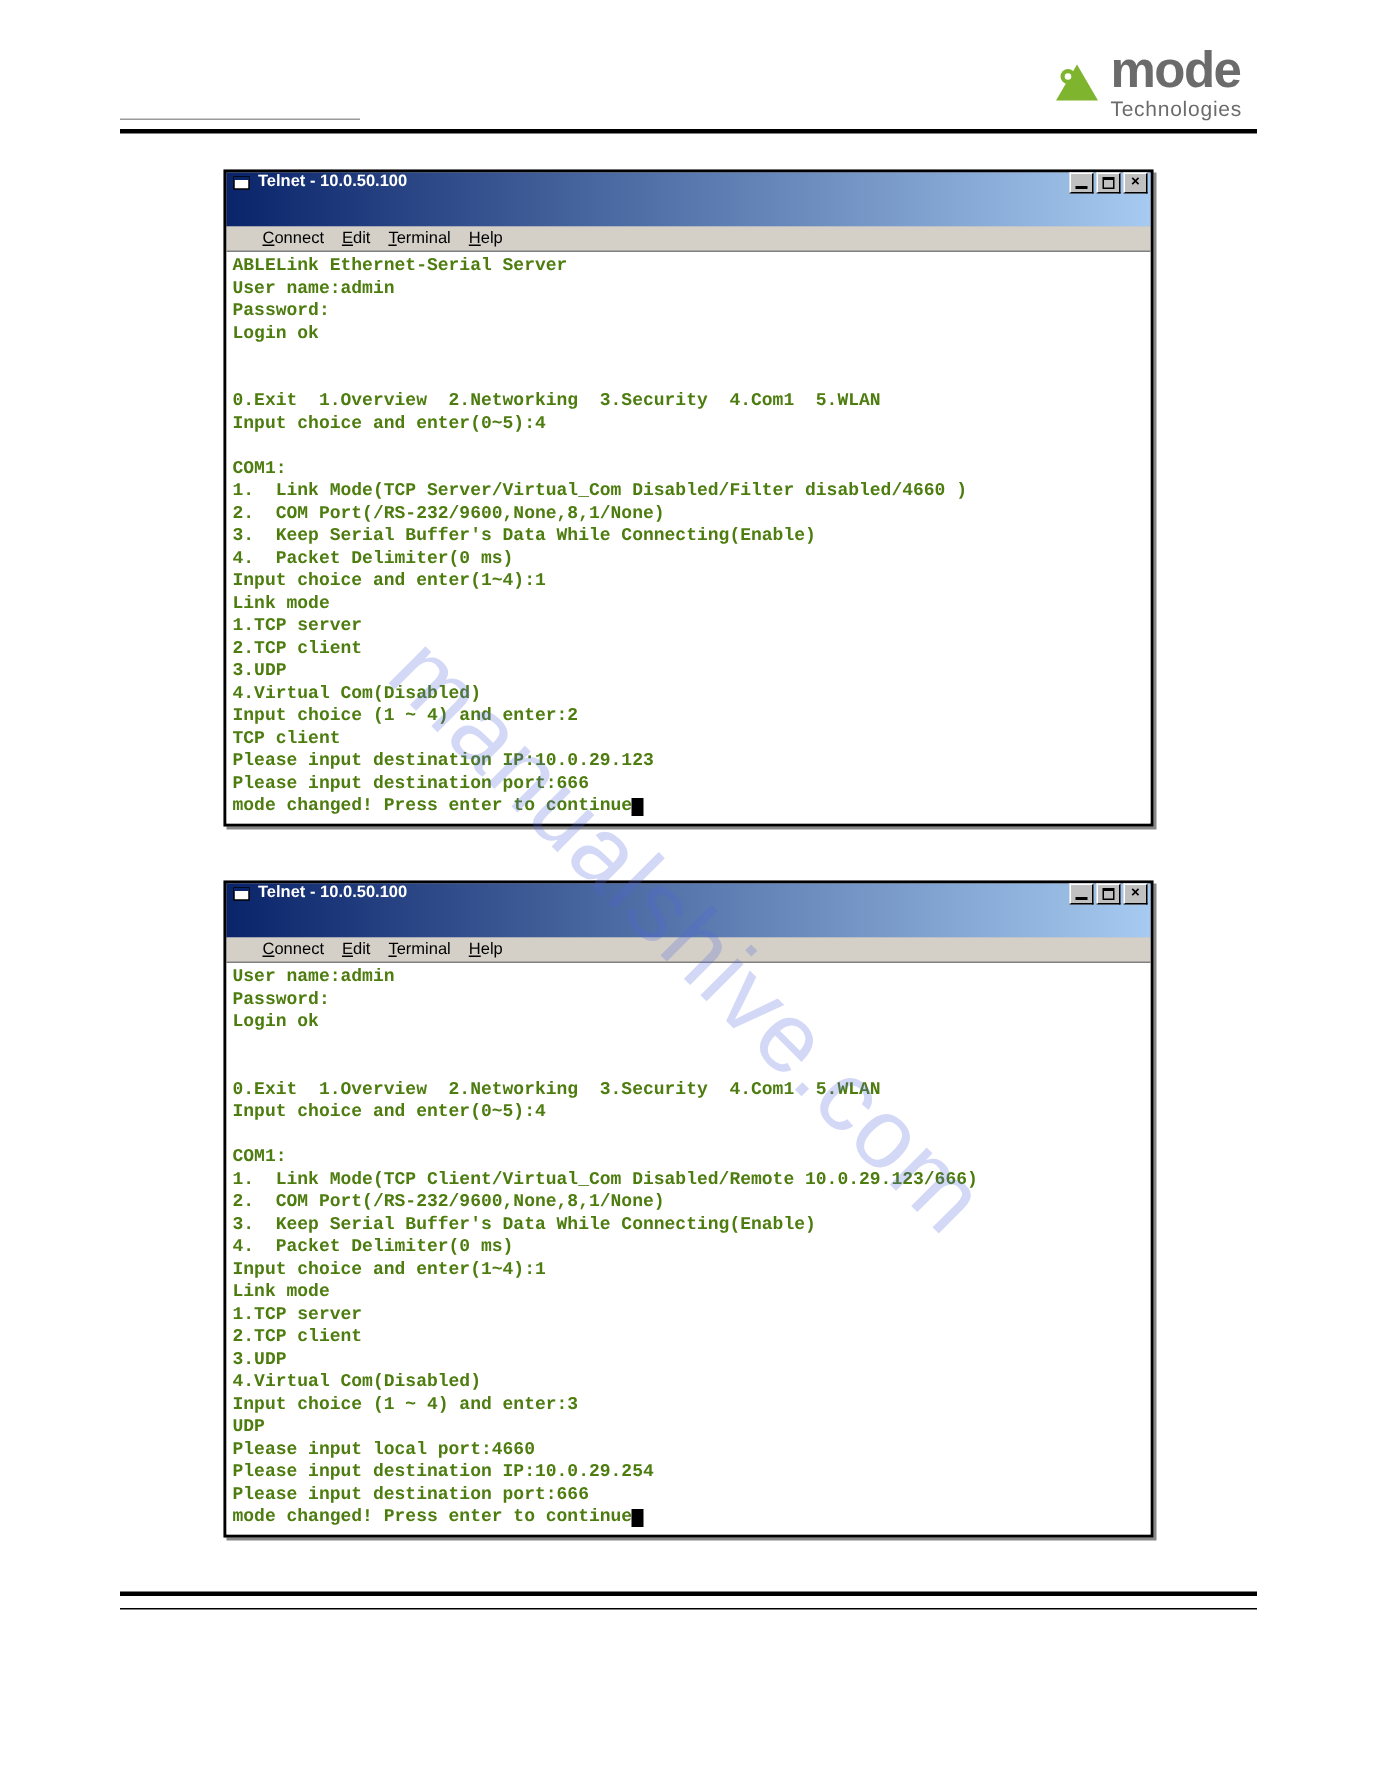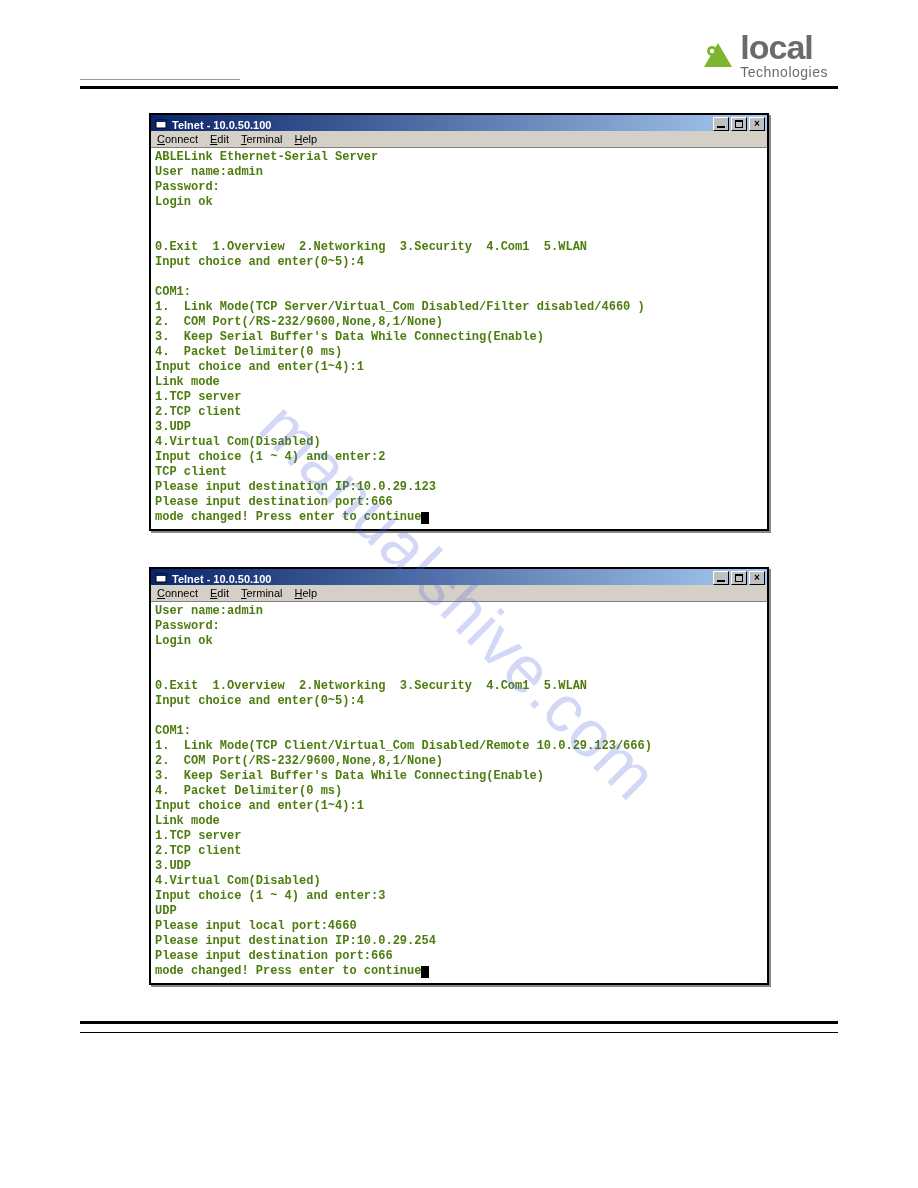--- a/index.html
+++ b/index.html
@@ -62,25 +62,25 @@
   .window {
     width: 620px;
     margin: 0 auto 36px auto;
     border: 2px solid #000;
     box-shadow: 2px 2px 0 #888;
     background: #c0c0c0;
     font-family: "Tahoma","MS Sans Serif", Arial, sans-serif;
     font-size: 11px;
   }
   .titlebar {
-    height: 16px;
+    height: 36px;
     background: linear-gradient(to right, #0a246a, #a6caf0);
     color: #fff;
     display: flex;
-    align-items: flex-end;
+    align-items: flex-start;
     padding: 0 2px 0 3px;
   }
   .titlebar .sysicon {
     width: 14px; height: 14px;
     margin-right: 4px;
     display: flex; align-items: center; justify-content: center;
   }
   .titlebar .title-text {
     flex: 1;
     font-weight: bold;
@@ -99,21 +99,21 @@
     font-family: Arial, sans-serif;
     font-size: 10px;
     font-weight: bold;
     color: #000;
     line-height: 1;
   }
   .winbtn .min { width: 8px; height: 2px; background: #000; margin-top: 6px;}
   .winbtn .max { width: 8px; height: 8px; border: 1px solid #000; border-top-width: 2px;}
   .menubar {
     background: #d4d0c8;
-    padding: 2px 6px;
+    padding: 2px 24px;
     display: flex;
     gap: 12px;
     font-size: 11px;
     color: #000;
     border-bottom: 1px solid #808080;
   }
   .menubar span { cursor: default; }
   .menubar span u { text-decoration: underline; }
   .terminal {
     background: #fff;
@@ -156,21 +156,21 @@
     <div class="header-underline"></div>
     <div class="logo">
       <span class="logo-mark">
         <svg viewBox="0 0 36 36" width="36" height="36">
           <path d="M4 30 L18 6 L32 30 Z" fill="#7fb52e"></path>
           <circle cx="12" cy="14" r="5" fill="#7fb52e"></circle>
           <circle cx="12" cy="14" r="2.2" fill="#fff"></circle>
         </svg>
       </span>
       <span>
-        <div class="logo-word">local</div>
+        <div class="logo-word">mode</div>
         <div class="logo-sub">Technologies</div>
       </span>
     </div>
   </div>
   <hr class="thick-rule">
 
   <div class="watermark">manualshive.com</div>
 
   <div class="window">
     <div class="titlebar">

